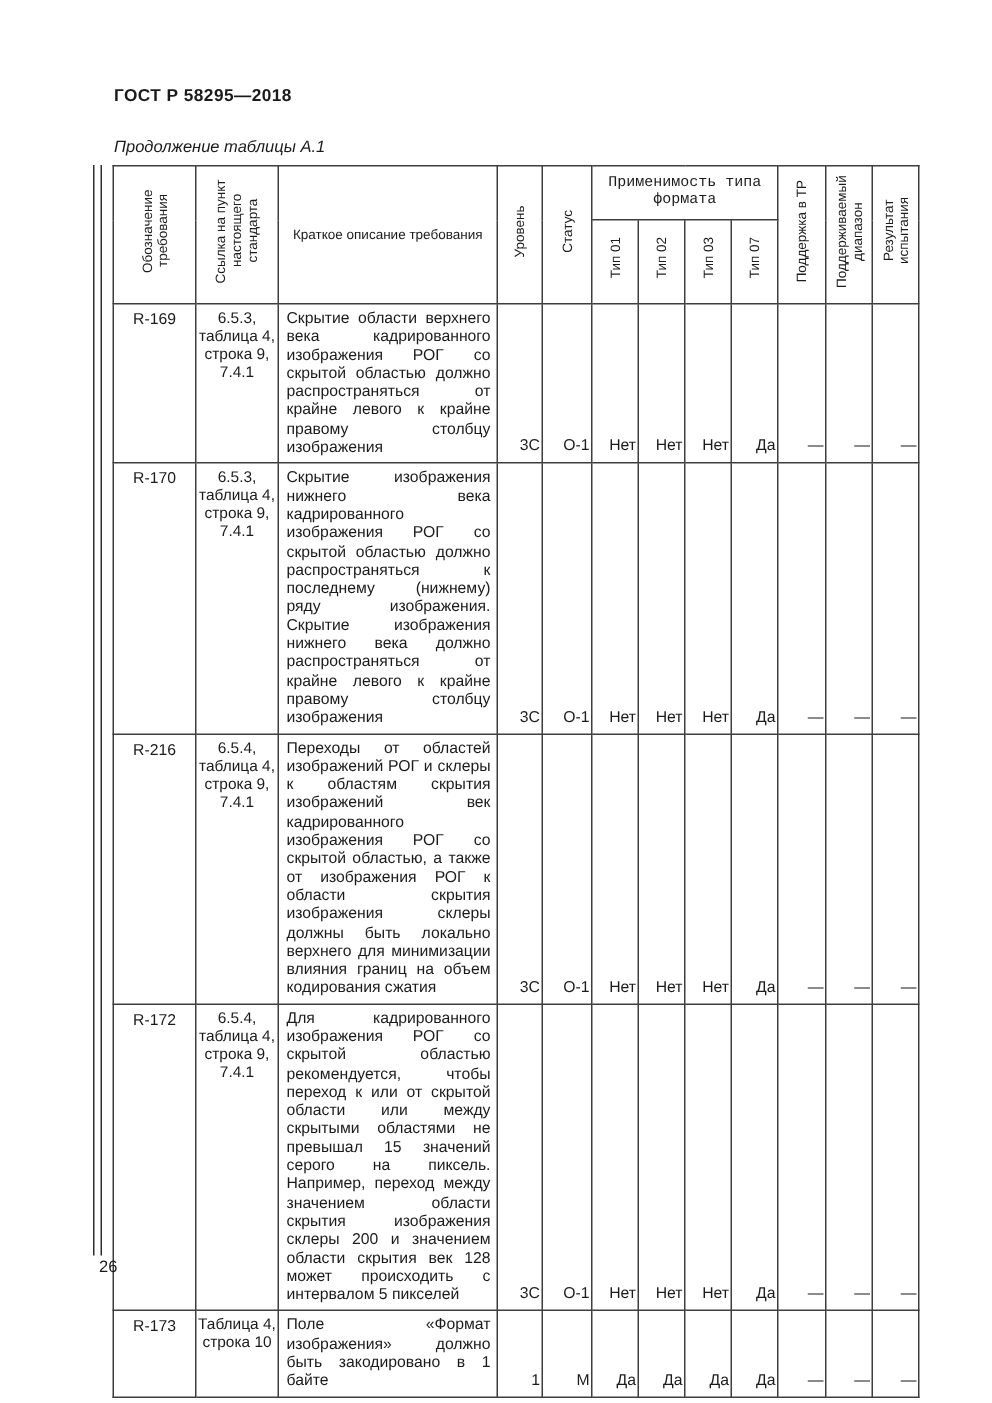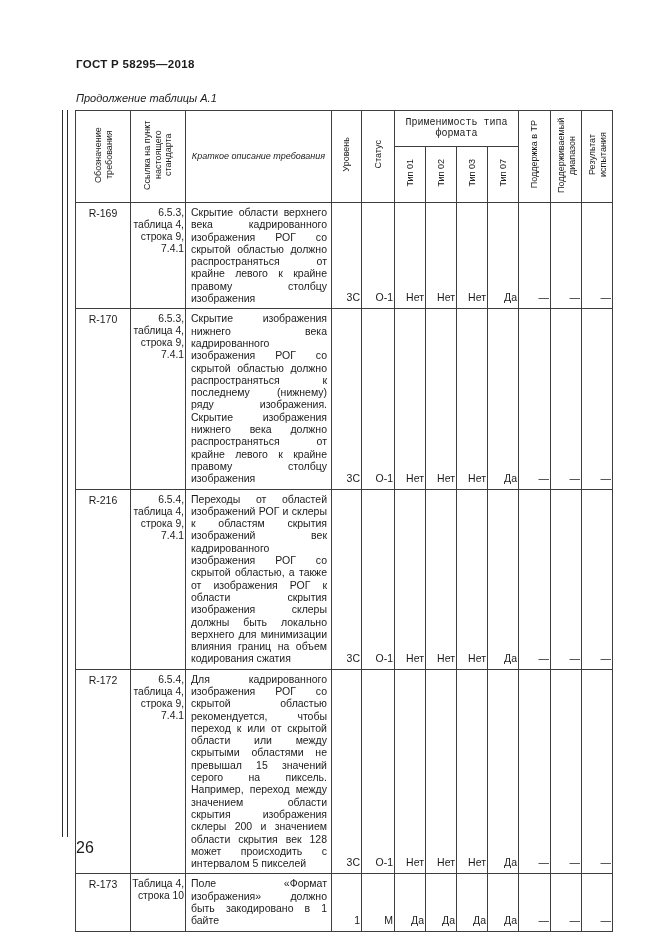--- a/index.html
+++ b/index.html
@@ -2,41 +2,41 @@
 <html lang="ru"><head>
 <meta charset="utf-8">
 <style>
   html,body{margin:0;padding:0;background:#ffffff;}
   .page{
     position:relative;width:661px;height:935px;background:#ffffff;
     font-family:"Liberation Sans",sans-serif;color:#1b1b1b;overflow:hidden;
   }
   .doc-number{position:absolute;left:76px;top:58px;font-size:11.5px;font-weight:bold;letter-spacing:.3px;}
   .caption{position:absolute;left:76px;top:92px;font-size:11px;font-style:italic;text-align:center;}
-  .page-number{position:absolute;left:76px;top:839px;font-size:16px;}
+  .page-number{position:absolute;left:66px;top:839px;font-size:11px;}
   .change-bar{position:absolute;left:62px;top:110px;width:4px;height:727px;
     border-left:1px solid #2e2e2e;border-right:1px solid #2e2e2e;}
   table.gost{
     position:absolute;left:75px;top:110px;width:537px;
     border-collapse:collapse;table-layout:fixed;
   }
   .gost th,.gost td{border:1px solid #3e3e3e;overflow:hidden;font-weight:normal;}
   .gost thead th{text-align:center;vertical-align:middle;padding:2px 1px;}
   .hr1{height:36px;}
   .hr2{height:56px;}
   .vt{
     writing-mode:vertical-rl;transform:rotate(180deg);display:inline-block;
     font-size:9px;line-height:10.5px;text-align:center;max-height:80px;
   }
   .vt-sm{max-height:50px;}
-  .hdesc{font-size:9px;line-height:10.5px;font-style:italic;}
+  .hdesc{font-size:9px;line-height:10.5px;}
   .happlic{font-size:10px;line-height:10.5px;padding:2px 16px;font-family:Liberation Mono, monospace;}
   .gost td{vertical-align:top;font-size:10.5px;}
   td.cid{text-align:center;padding-top:4px;margin-top:12px;}
-  td.cref{text-align:right;padding:4px 1px;line-height:12px;font-size:10.3px;margin-left:15px;}
+  td.cref{text-align:center;padding:4px 1px;line-height:12px;font-size:10.3px;margin-left:15px;}
   td.cdesc{text-align:justify;padding:3px 4px 4px 5px;line-height:12.3px;margin-left:48px;}
   td.cval{text-align:right;vertical-align:bottom;padding-bottom:5px;}
 </style>
 </head>
 <body>
 
 <div class="page">
 
   <div class="doc-number">ГОСТ Р 58295—2018</div>
   <div class="caption">Продолжение таблицы А.1</div>

